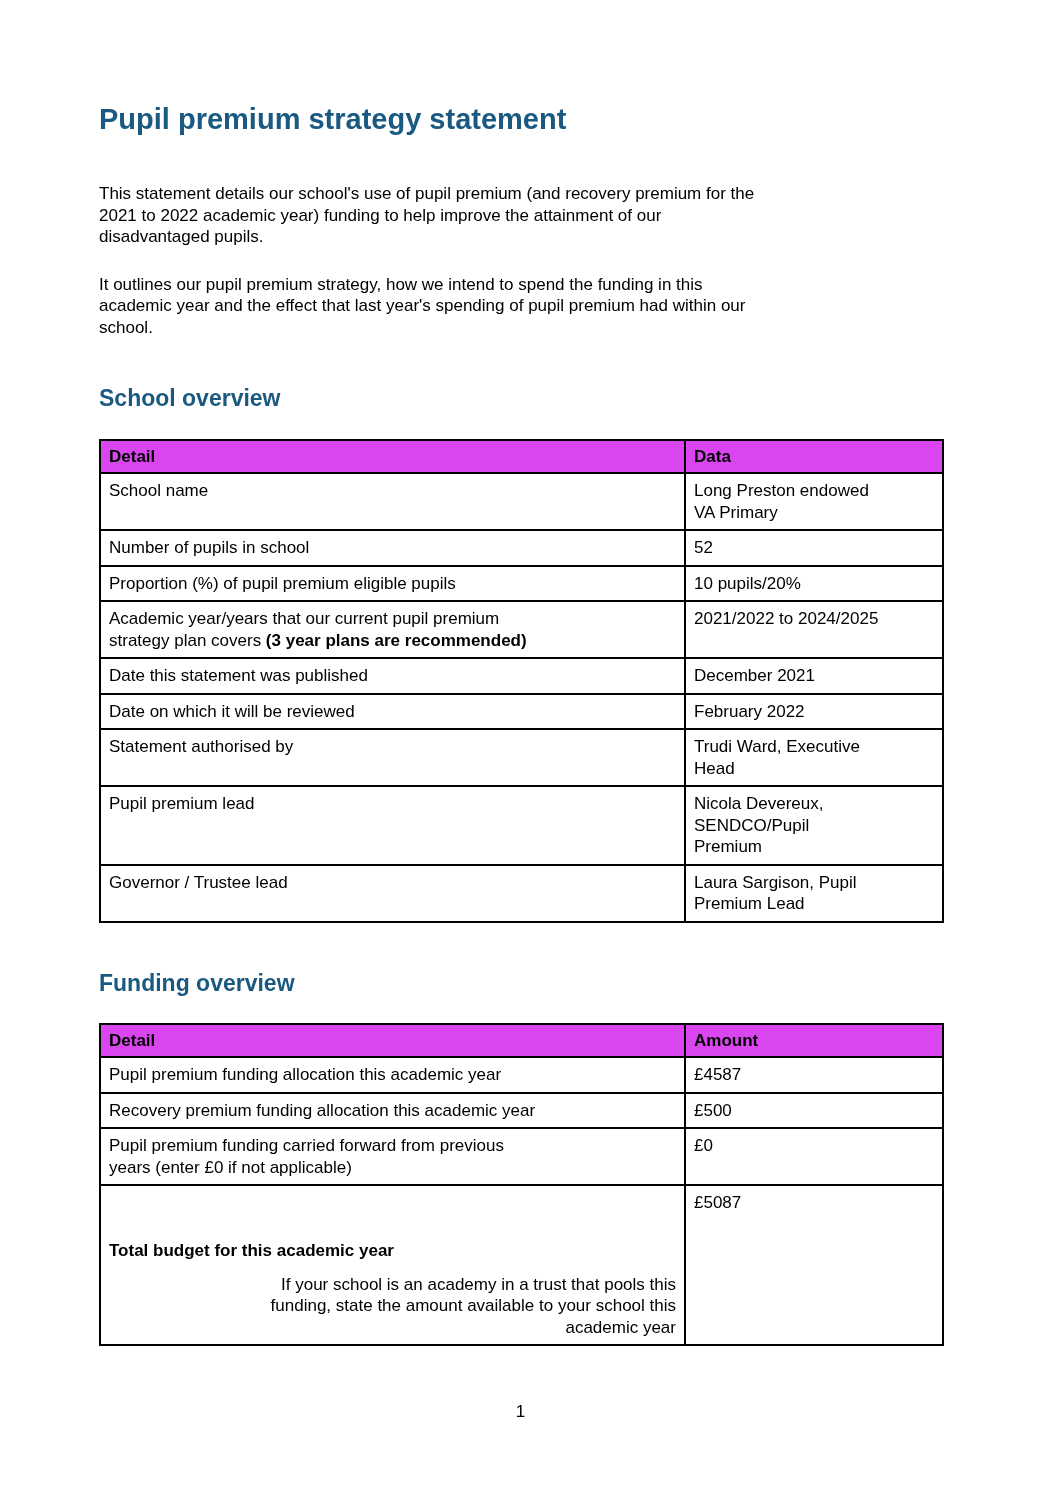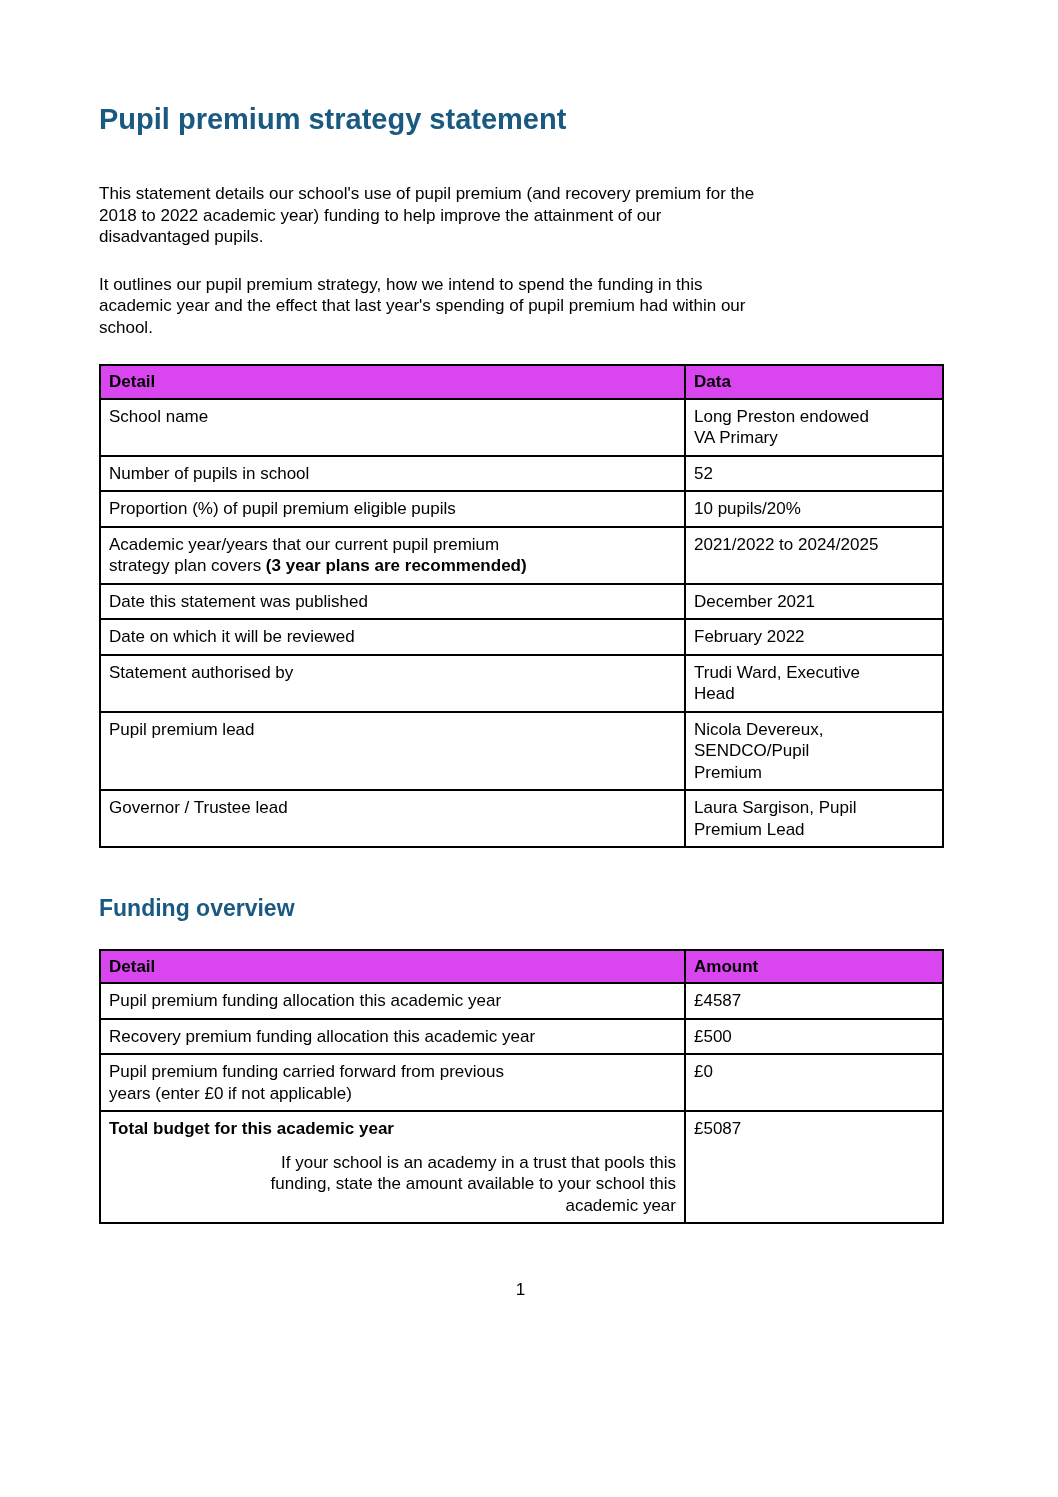--- a/index.html
+++ b/index.html
@@ -58,44 +58,45 @@
     font-weight: bold;
     padding: 5px 8px;
   }
   col.detail-col { width: 585px; }
   col.value-col  { width: 258px; }
   .cell-note {
     margin-top: 12px;
     white-space: pre-line;
     text-align: right;
   }
-  td strong.block { display: block; }
+  td strong.block { display: block; margin-top: 48px; }
   .page-number {
     width: 843px;
     text-align: center;
     font-size: 17px;
     margin-top: 56px;
   }
 </style>
 </head>
 <body>
 
 <div class="page">
 
   <h1 class="doc-title">Pupil premium strategy statement</h1>
 
   <div class="intro">
     <p>This statement details our school's use of pupil premium (and recovery premium for the
-2018 to 2022 academic year) funding to help improve the attainment of our
+2021 to 2022 academic year) funding to help improve the attainment of our
 disadvantaged pupils.</p>
     <p>It outlines our pupil premium strategy, how we intend to spend the funding in this
 academic year and the effect that last year's spending of pupil premium had within our
 school.</p>
   </div>
 
+  <h2 class="section-heading">School overview</h2>
 
   <table class="doc-table">
     <colgroup>
         <col class="detail-col">
         <col class="value-col">
       </colgroup>
     <thead>
       <tr>
         <th>Detail</th>
         <th>Data</th>

